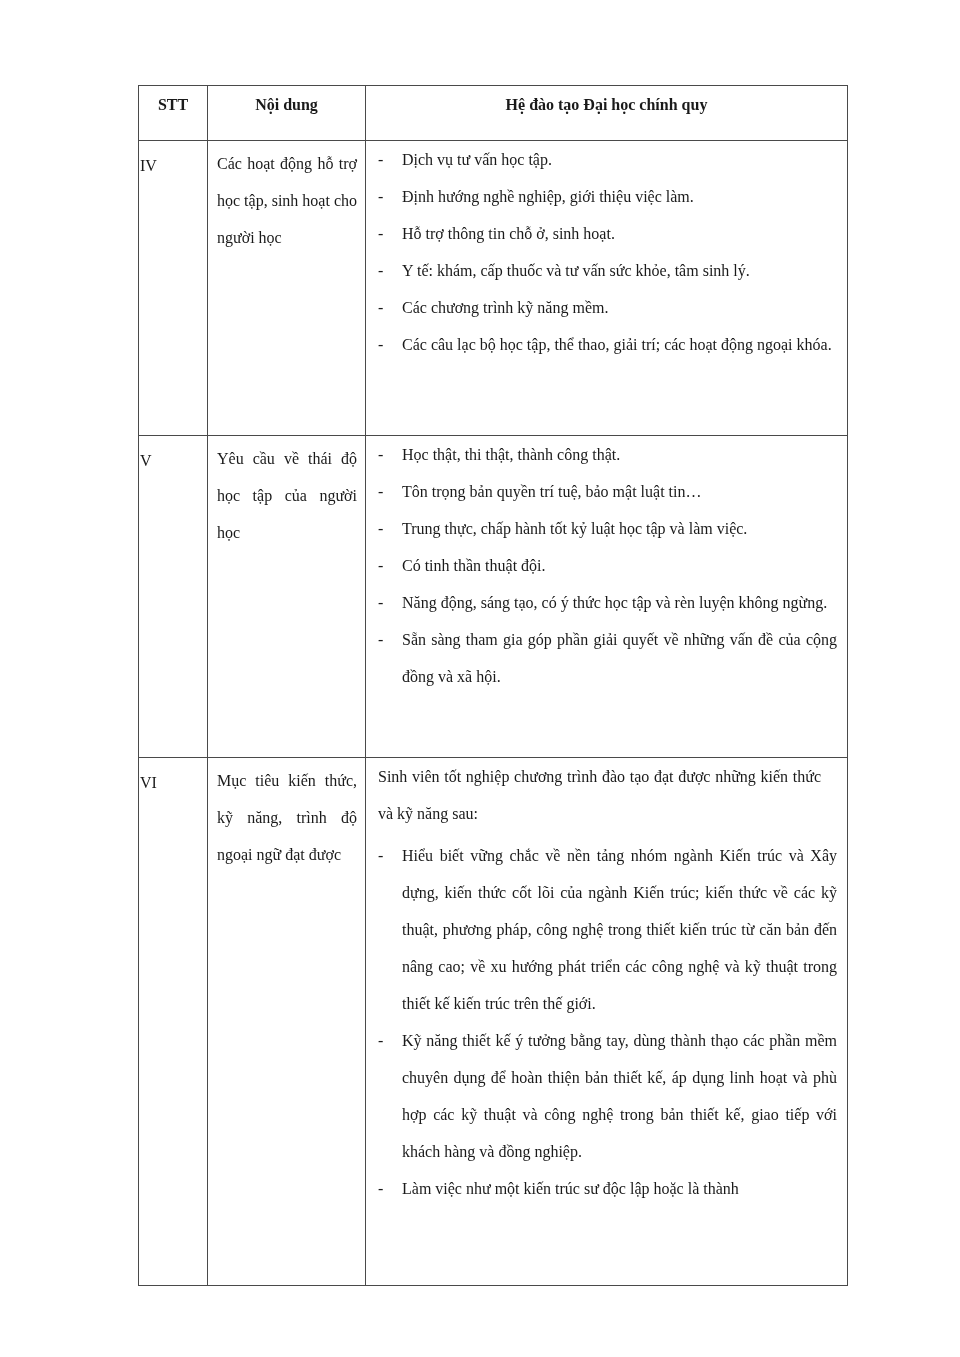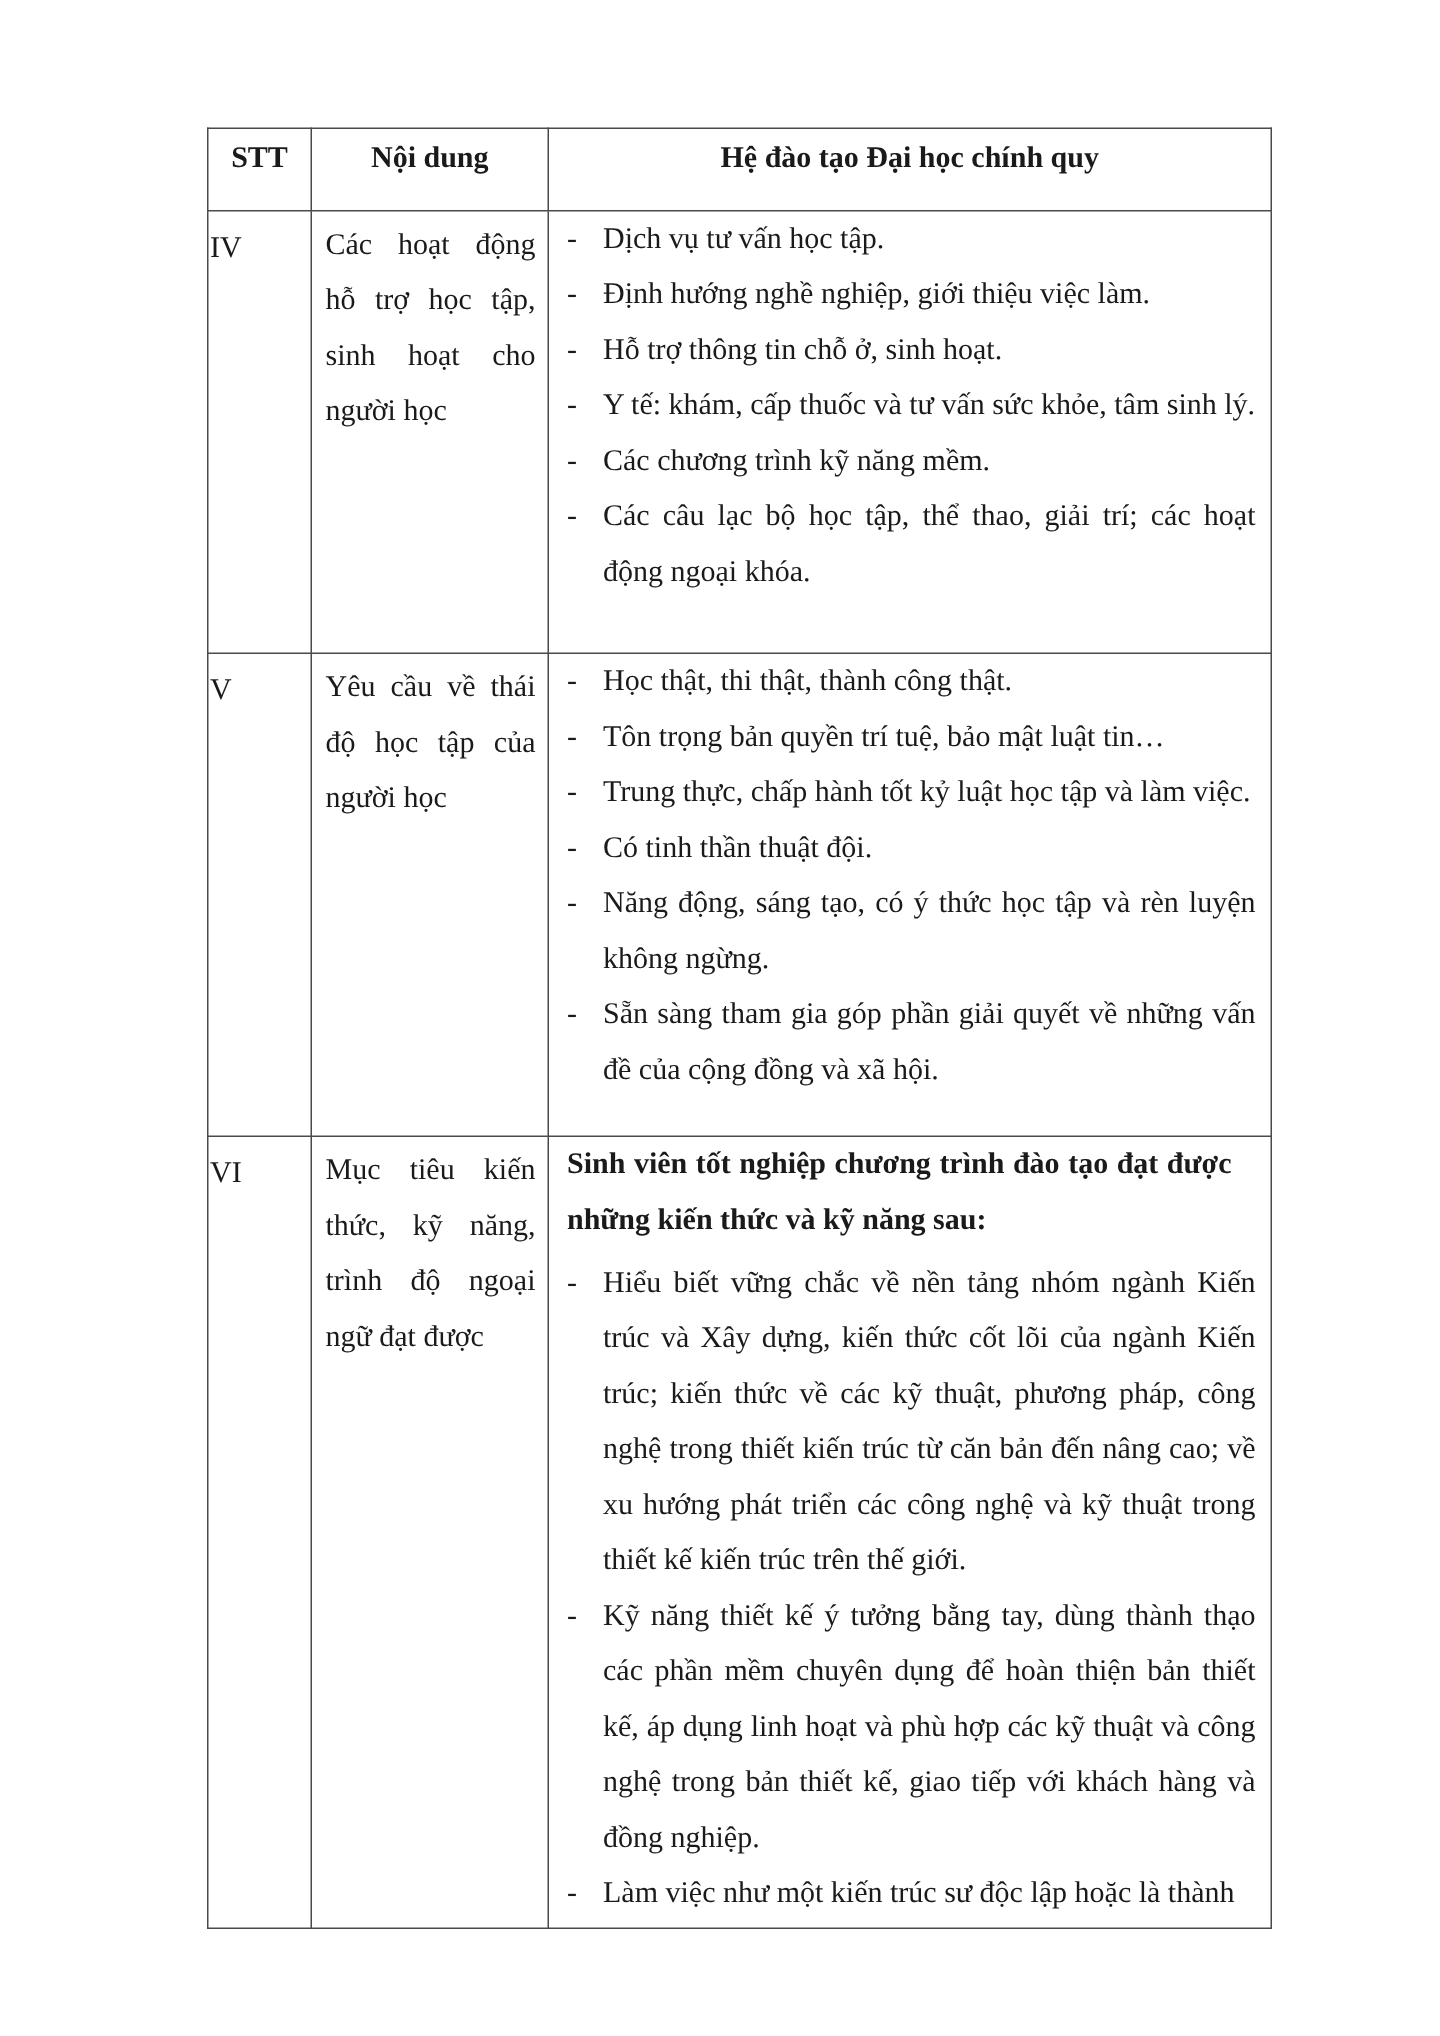--- a/index.html
+++ b/index.html
@@ -20,21 +20,21 @@
     left: 138px;
     top: 85px;
     width: 709px;
     border-collapse: collapse;
     table-layout: fixed;
   }
   .doc-table th,
   .doc-table td {
     border: 1px solid #4a4a4a;
     vertical-align: top;
-    font-size: 20px;
+    font-size: 16px;
     box-sizing: border-box;
   }
   .doc-table th {
     font-weight: bold;
     text-align: center;
     height: 55px;
     padding: 6px 2px 2px 2px;
     line-height: 26px;
   }
   td.col-id {
@@ -50,21 +50,20 @@
     padding: 0px 10px 0px 12px;
     line-height: 37px;
   }
   .row-iv  { height: 295px; }
   .row-v   { height: 322px; }
   .row-vi  { height: 528px; }
   .intro-par {
     text-align: justify;
     line-height: 37px;
     margin: 0 16px 5px 0;
-    font-weight: bold;
   }
   .bullet {
     display: flex;
     align-items: flex-start;
   }
   .bullet .dash {
     flex: 0 0 24px;
     line-height: 37px;
   }
   .bullet .btext {

